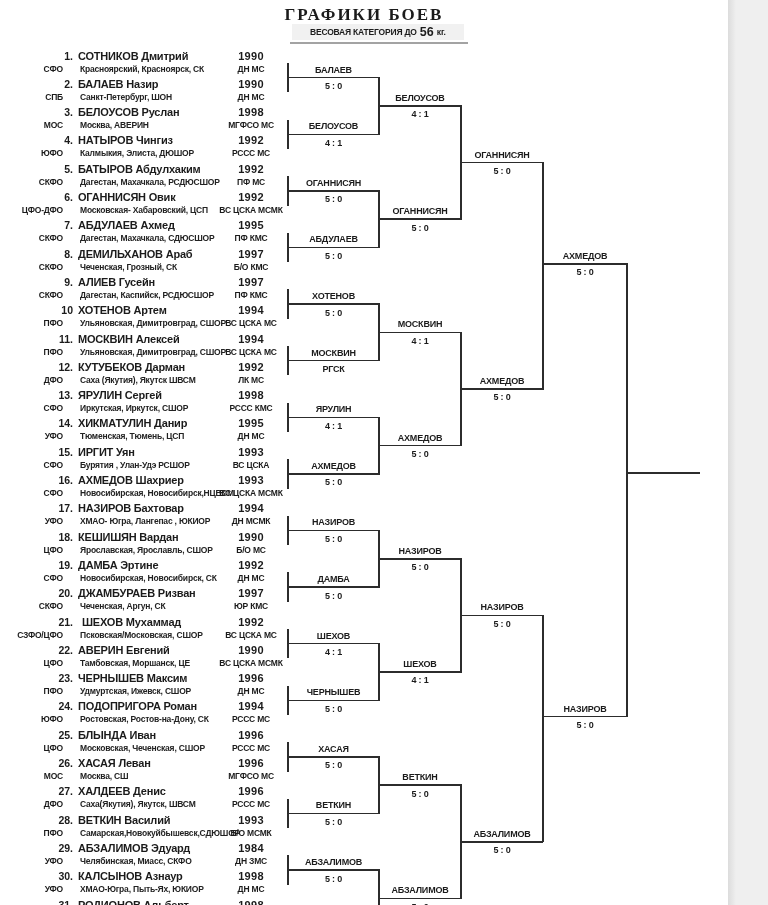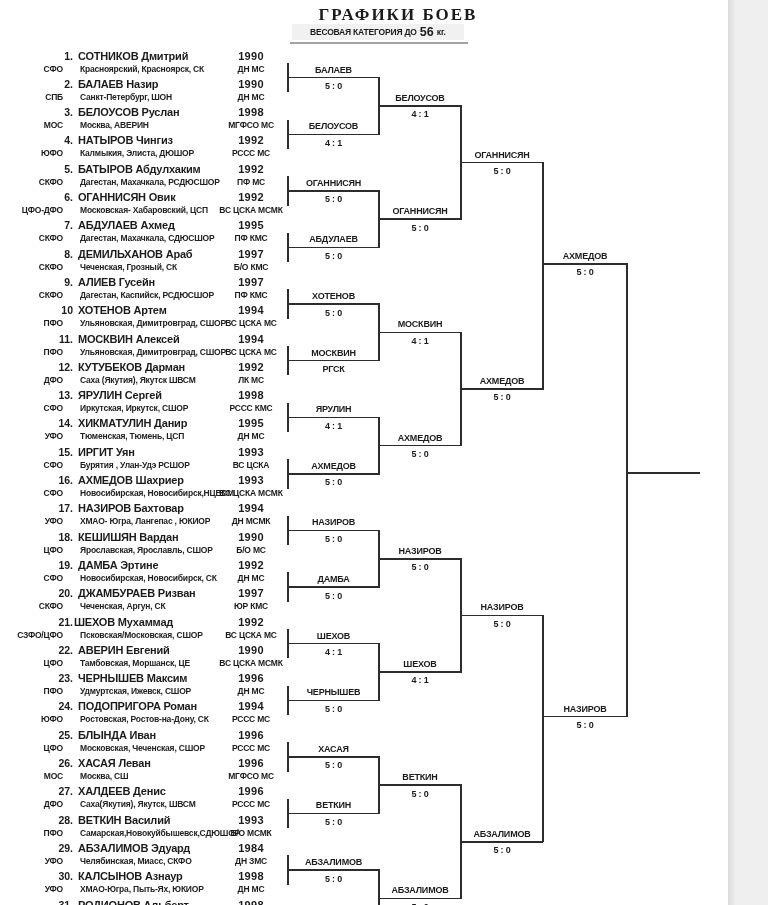--- a/index.html
+++ b/index.html
@@ -3,21 +3,21 @@
 <meta charset="utf-8">
 <style>
   html,body{margin:0;padding:0;background:#ffffff;}
   .page{
     position:relative;width:768px;height:905px;background:#ffffff;overflow:hidden;
     font-family:"Liberation Sans", sans-serif;color:#1b1b1b;
   }
   .abs{position:absolute;white-space:nowrap;}
   .page-title{
     left:0;top:5px;width:728px;text-align:center;
-    font-family:"Liberation Serif", serif;font-weight:bold;font-size:17px;letter-spacing:2px;margin-left:34px;
+    font-family:"Liberation Serif", serif;font-weight:bold;font-size:17px;letter-spacing:2px;
   }
   .weight-bar{
     left:292px;top:24px;width:172px;height:16px;background:#f1f1f1;
     display:flex;align-items:center;justify-content:center;gap:3px;
   }
   .weight-rule{left:290px;top:42px;width:178px;height:2px;background:#a3a3a3;}
   .weight-prefix{font-weight:bold;font-size:8.5px;letter-spacing:-0.2px;}
   .weight-value{font-weight:bold;font-size:12.5px;line-height:12px;}
   .weight-unit{font-weight:bold;font-size:8.5px;}
   .t-num{font-weight:bold;font-size:10.5px;text-align:right;}
@@ -156,21 +156,21 @@
       <div class="abs t-dist" style="position: absolute; left: 0px; top: 572.9px; width: 63px;">СФО</div>
       <div class="abs t-club" style="position: absolute; left: 80px; top: 572.9px;">Новосибирская, Новосибирск, СК</div>
       <div class="abs t-rank" style="position: absolute; left: 206px; top: 572.9px; width: 90px;">ДН МС</div>
       <div class="abs t-num" style="position: absolute; left: 18px; top: 587.2px; width: 55px;">20.</div>
       <div class="abs t-name" style="position: absolute; left: 78px; top: 587.2px;">ДЖАМБУРАЕВ Ризван</div>
       <div class="abs t-year" style="position: absolute; left: 210px; top: 587.2px; width: 82px;">1997</div>
       <div class="abs t-dist" style="position: absolute; left: 0px; top: 601.2px; width: 63px;">СКФО</div>
       <div class="abs t-club" style="position: absolute; left: 80px; top: 601.2px;">Чеченская, Аргун, СК</div>
       <div class="abs t-rank" style="position: absolute; left: 206px; top: 601.2px; width: 90px;">ЮР КМС</div>
       <div class="abs t-num" style="position: absolute; left: 18px; top: 615.5px; width: 55px;">21.</div>
-      <div class="abs t-name" style="position: absolute; left: 74px; top: 615.5px;">ШЕХОВ Мухаммад</div>
+      <div class="abs t-name" style="position: absolute; left: 82px; top: 615.5px;">ШЕХОВ Мухаммад</div>
       <div class="abs t-year" style="position: absolute; left: 210px; top: 615.5px; width: 82px;">1992</div>
       <div class="abs t-dist" style="position: absolute; left: 0px; top: 629.5px; width: 63px;">СЗФО/ЦФО</div>
       <div class="abs t-club" style="position: absolute; left: 80px; top: 629.5px;">Псковская/Московская, СШОР</div>
       <div class="abs t-rank" style="position: absolute; left: 206px; top: 629.5px; width: 90px;">ВС ЦСКА МС</div>
       <div class="abs t-num" style="position: absolute; left: 18px; top: 643.8px; width: 55px;">22.</div>
       <div class="abs t-name" style="position: absolute; left: 78px; top: 643.8px;">АВЕРИН Евгений</div>
       <div class="abs t-year" style="position: absolute; left: 210px; top: 643.8px; width: 82px;">1990</div>
       <div class="abs t-dist" style="position: absolute; left: 0px; top: 657.8px; width: 63px;">ЦФО</div>
       <div class="abs t-club" style="position: absolute; left: 80px; top: 657.8px;">Тамбовская, Моршанск, ЦЕ</div>
       <div class="abs t-rank" style="position: absolute; left: 206px; top: 657.8px; width: 90px;">ВС ЦСКА МСМК</div>

